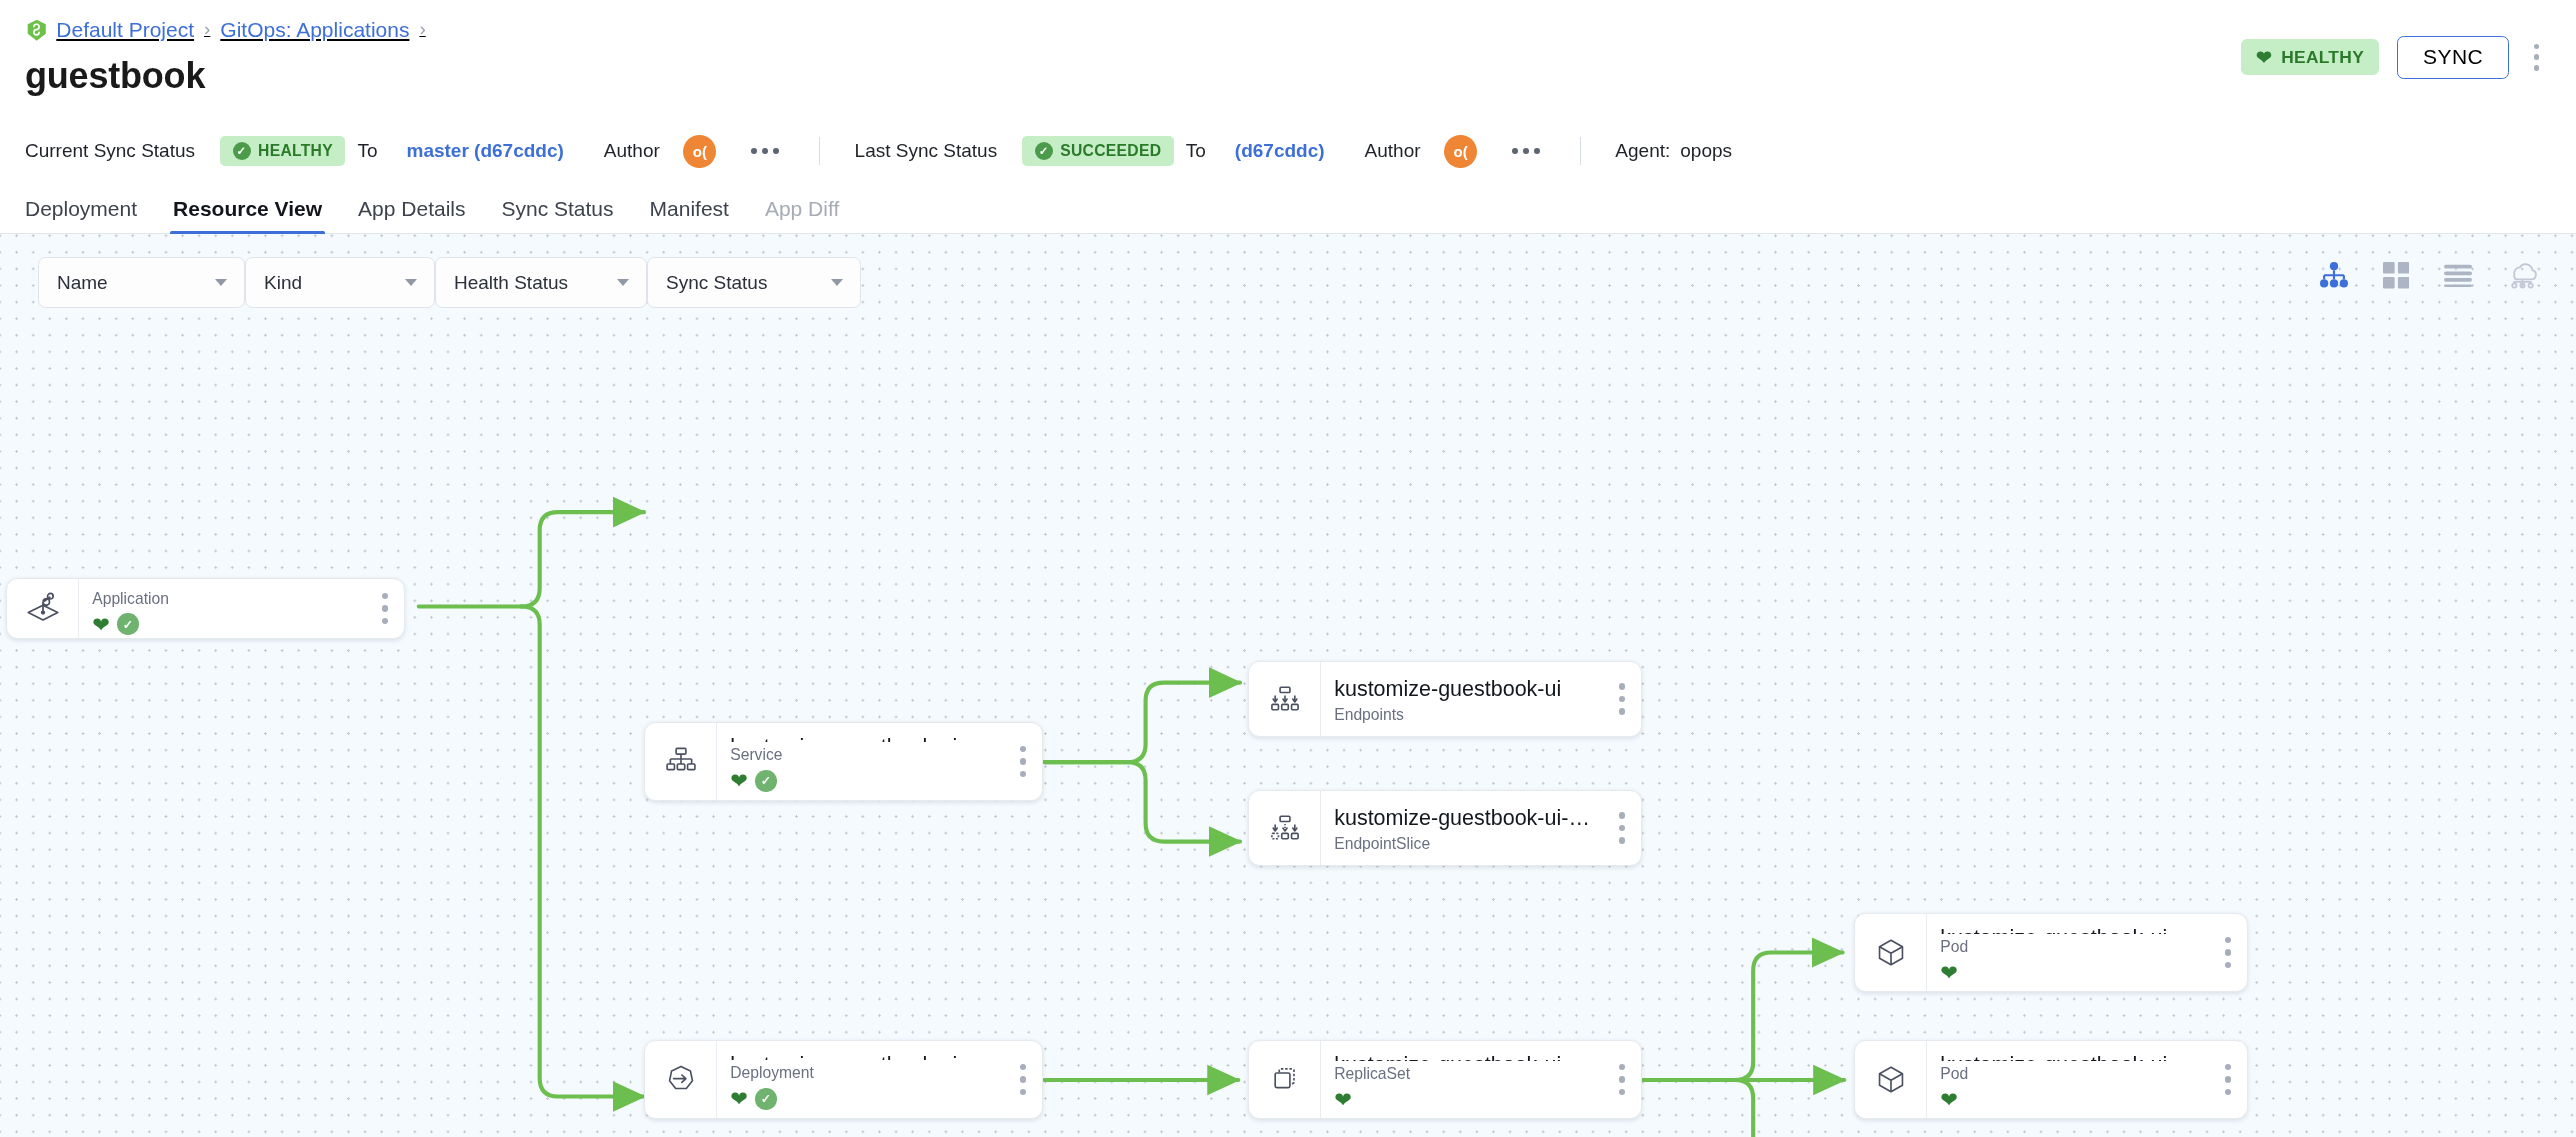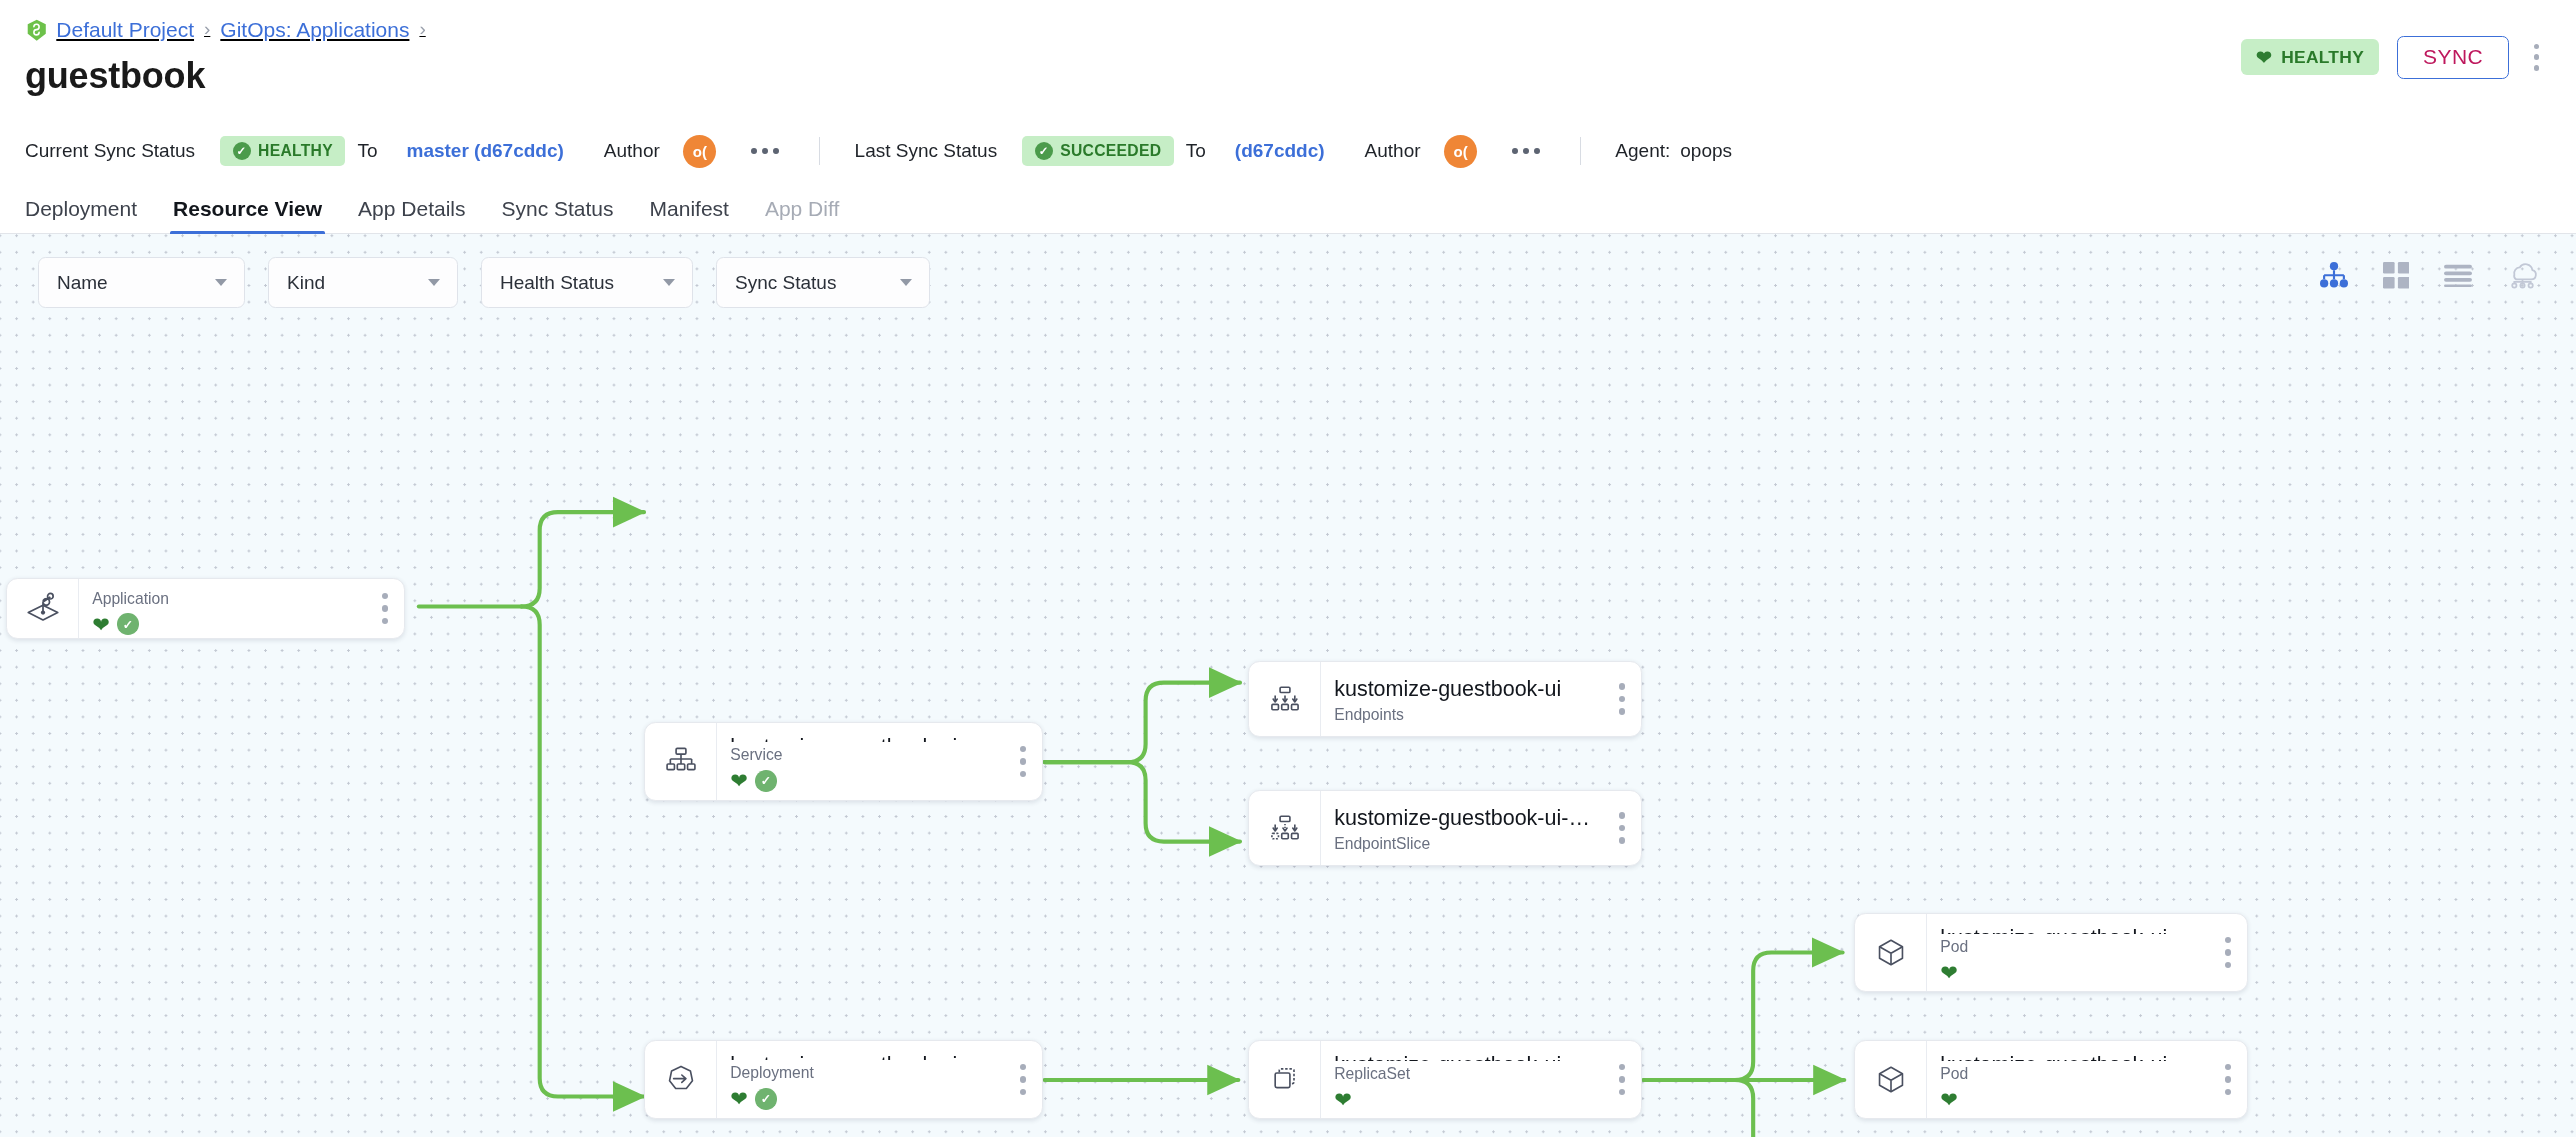--- a/index.html
+++ b/index.html
@@ -49,21 +49,21 @@
     color: #2a7a2a;
     border-radius: 5.8px;
     padding: 7.4px 15px;
     font-size: 17.4px;
     font-weight: 700;
     letter-spacing: 0.3px;
   }
   .pill .heart { color: #2e7d32; font-size: 19px; line-height: 1; }
   .sync-btn {
     border: 1.7px solid #3c6fd8;
-    color: #be185d;
+    color: #000000;
     background: #fff;
     border-radius: 6.6px;
     padding: 8.3px 25px;
     font-size: 21px;
     font-weight: 500;
     letter-spacing: 0.4px;
     cursor: pointer;
   }
   .kebab-v {
     display: flex; flex-direction: column; gap: 5px;
@@ -148,21 +148,21 @@
     background-color: #f4fafd;
     background-image: radial-gradient(#c2c8d2 1.2px, transparent 1.2px);
     background-size: 16.6px 16.6px;
     background-position: 8.3px 10px;
     overflow: hidden;
   }
 
   
   .filters {
     position: absolute; left: 38px; top: 23px;
-    display: flex; gap: 23px; z-index: 5;
+    display: flex; z-index: 5;
   }
   .select {
     background: #fdfdfe;
     border: 1.3px solid #dfe3ea;
     border-radius: 7.4px;
     height: 51px; min-width: 207px;
     display: flex; align-items: center; justify-content: space-between;
     padding: 0 16.6px 0 18px;
     font-size: 19px; color: #2b3039;
     cursor: pointer;

